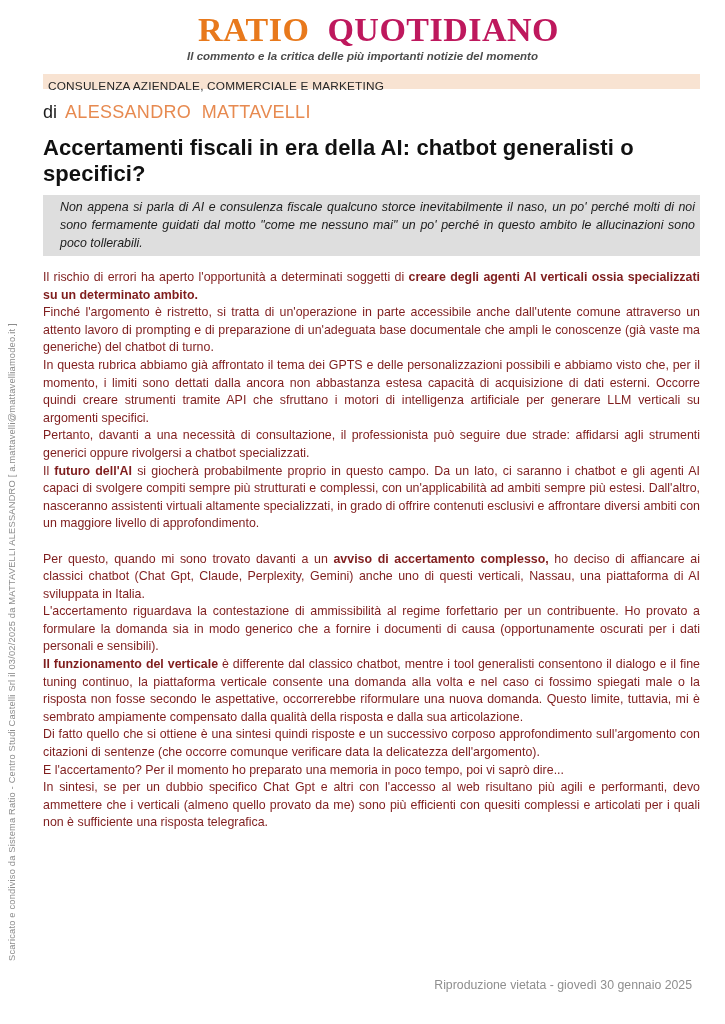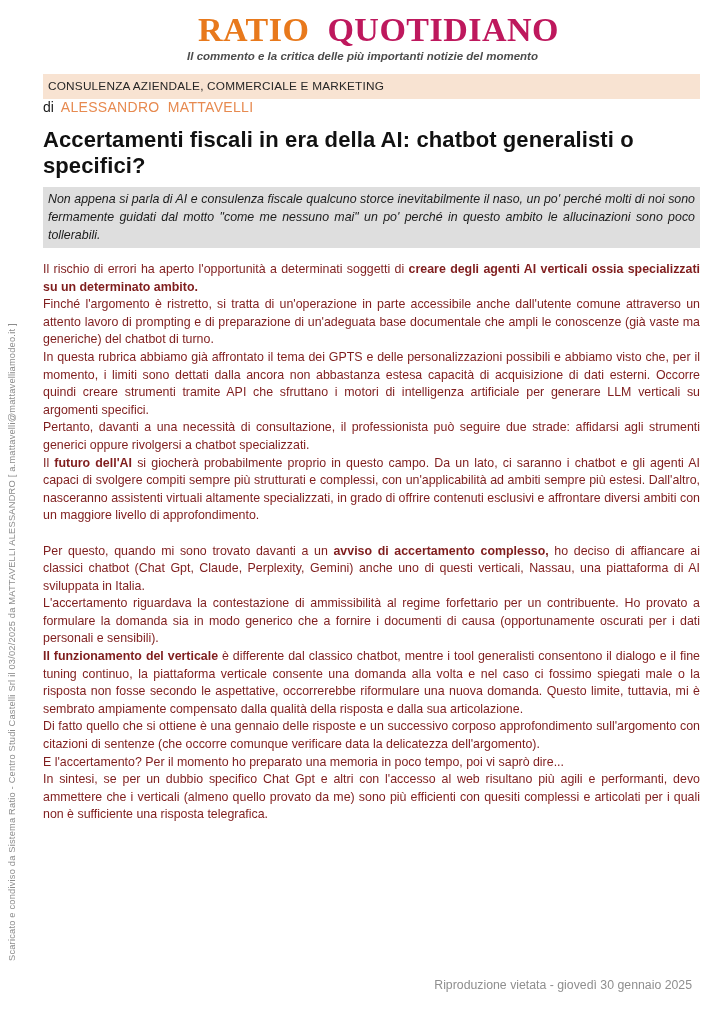--- a/index.html
+++ b/index.html
@@ -41,47 +41,47 @@
     margin-top: 1px;
     font-style: italic;
     font-size: 11.5px;
     color: #4d4d4d;
     font-weight: bold;
   }
   
   .content { margin-left: 43px; margin-right: 25px; }
   .category-bar {
     margin-top: 12px;
-    height: 25px;
+    height: 15px;
     line-height: 25px;
     background: #f8e3d2;
     padding-left: 5px;
     font-size: 11.8px;
     color: #262626;
     letter-spacing: 0.2px;
   }
-  .byline { font-size: 14px; }
+  .byline { margin-top: 13px; font-size: 18px; }
   .byline-prefix { color: #1a1a1a; }
   .byline-author {
     color: #e78a50;
     white-space: pre;
     letter-spacing: 0.3px;
     margin-left: 3px;
   }
   .title {
     margin-top: 12px;
     font-size: 22px;
     font-weight: 700;
     color: #111111;
     letter-spacing: 0.1px;
   }
   .abstract {
     margin-top: 8px;
     background: #dedede;
-    padding: 3px 5px 4px 5px;
+    padding: 3px 5px 4px 17px;
     font-style: italic;
     font-size: 12.4px;
     line-height: 18px;
     text-align: justify;
     color: #1b1b1b;
   }
   .body { margin-top: 13px; }
   .body-para {
     font-size: 12.4px;
     line-height: 17.6px;
@@ -131,21 +131,21 @@
     <div class="body">
         <p class="body-para"><span>Il rischio di errori ha aperto l'opportunità a determinati soggetti di </span><span class="b">creare degli agenti AI verticali ossia specializzati su un determinato ambito.</span></p>
         <p class="body-para"><span>Finché l'argomento è ristretto, si tratta di un'operazione in parte accessibile anche dall'utente comune attraverso un attento lavoro di prompting e di preparazione di un'adeguata base documentale che ampli le conoscenze (già vaste ma generiche) del chatbot di turno.</span></p>
         <p class="body-para"><span>In questa rubrica abbiamo già affrontato il tema dei GPTS e delle personalizzazioni possibili e abbiamo visto che, per il momento, i limiti sono dettati dalla ancora non abbastanza estesa capacità di acquisizione di dati esterni. Occorre quindi creare strumenti tramite API che sfruttano i motori di intelligenza artificiale per generare LLM verticali su argomenti specifici.</span></p>
         <p class="body-para"><span>Pertanto, davanti a una necessità di consultazione, il professionista può seguire due strade: affidarsi agli strumenti generici oppure rivolgersi a chatbot specializzati.</span></p>
         <p class="body-para"><span>Il </span><span class="b">futuro dell'AI</span><span> si giocherà probabilmente proprio in questo campo. Da un lato, ci saranno i chatbot e gli agenti AI capaci di svolgere compiti sempre più strutturati e complessi, con un'applicabilità ad ambiti sempre più estesi. Dall'altro, nasceranno assistenti virtuali altamente specializzati, in grado di offrire contenuti esclusivi e affrontare diversi ambiti con un maggiore livello di approfondimento.</span></p>
         <div class="para-spacer"></div>
         <p class="body-para"><span>Per questo, quando mi sono trovato davanti a un </span><span class="b">avviso di accertamento complesso,</span><span> ho deciso di affiancare ai classici chatbot (Chat Gpt, Claude, Perplexity, Gemini) anche uno di questi verticali, Nassau, una piattaforma di AI sviluppata in Italia.</span></p>
         <p class="body-para"><span>L'accertamento riguardava la contestazione di ammissibilità al regime forfettario per un contribuente. Ho provato a formulare la domanda sia in modo generico che a fornire i documenti di causa (opportunamente oscurati per i dati personali e sensibili).</span></p>
         <p class="body-para"><span class="b">Il funzionamento del verticale</span><span> è differente dal classico chatbot, mentre i tool generalisti consentono il dialogo e il fine tuning continuo, la piattaforma verticale consente una domanda alla volta e nel caso ci fossimo spiegati male o la risposta non fosse secondo le aspettative, occorrerebbe riformulare una nuova domanda. Questo limite, tuttavia, mi è sembrato ampiamente compensato dalla qualità della risposta e dalla sua articolazione.</span></p>
-        <p class="body-para"><span>Di fatto quello che si ottiene è una gennaio delle risposte e un successivo corposo approfondimento sull'argomento con citazioni di sentenze (che occorre comunque verificare data la delicatezza dell'argomento).</span></p>
+        <p class="body-para"><span>Di fatto quello che si ottiene è una sintesi quindi risposte e un successivo corposo approfondimento sull'argomento con citazioni di sentenze (che occorre comunque verificare data la delicatezza dell'argomento).</span></p>
         <p class="body-para"><span>E l'accertamento? Per il momento ho preparato una memoria in poco tempo, poi vi saprò dire...</span></p>
         <p class="body-para"><span>In sintesi, se per un dubbio specifico Chat Gpt e altri con l'accesso al web risultano più agili e performanti, devo ammettere che i verticali (almeno quello provato da me) sono più efficienti con quesiti complessi e articolati per i quali non è sufficiente una risposta telegrafica.</span></p>
       </div>
 
   </main>
 
   <div class="footer">Riproduzione vietata - giovedì 30 gennaio 2025</div>
 
 </div>
 

